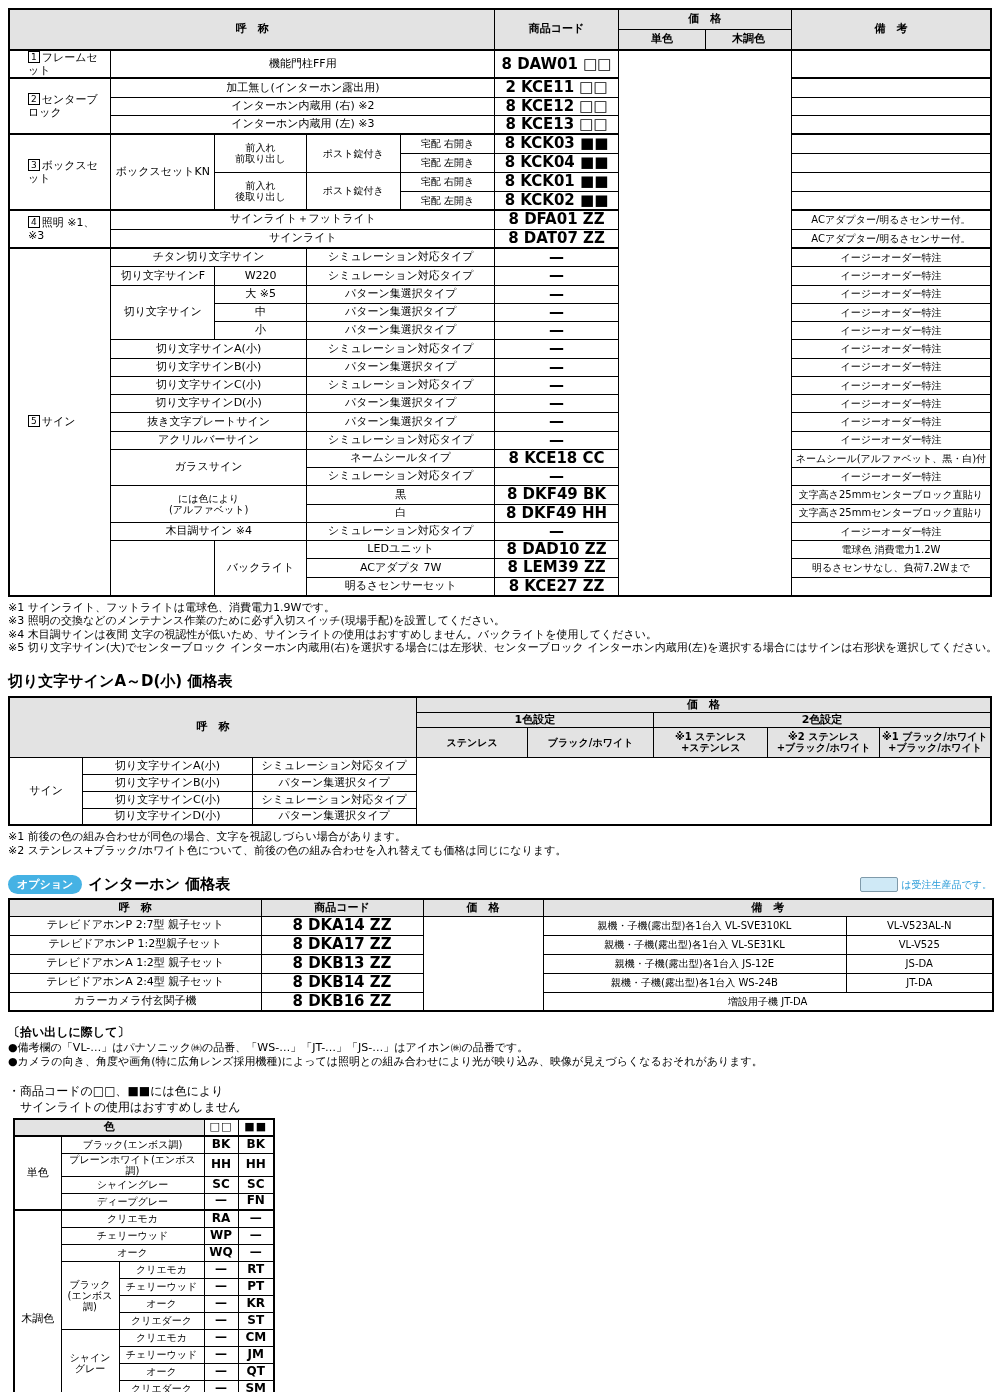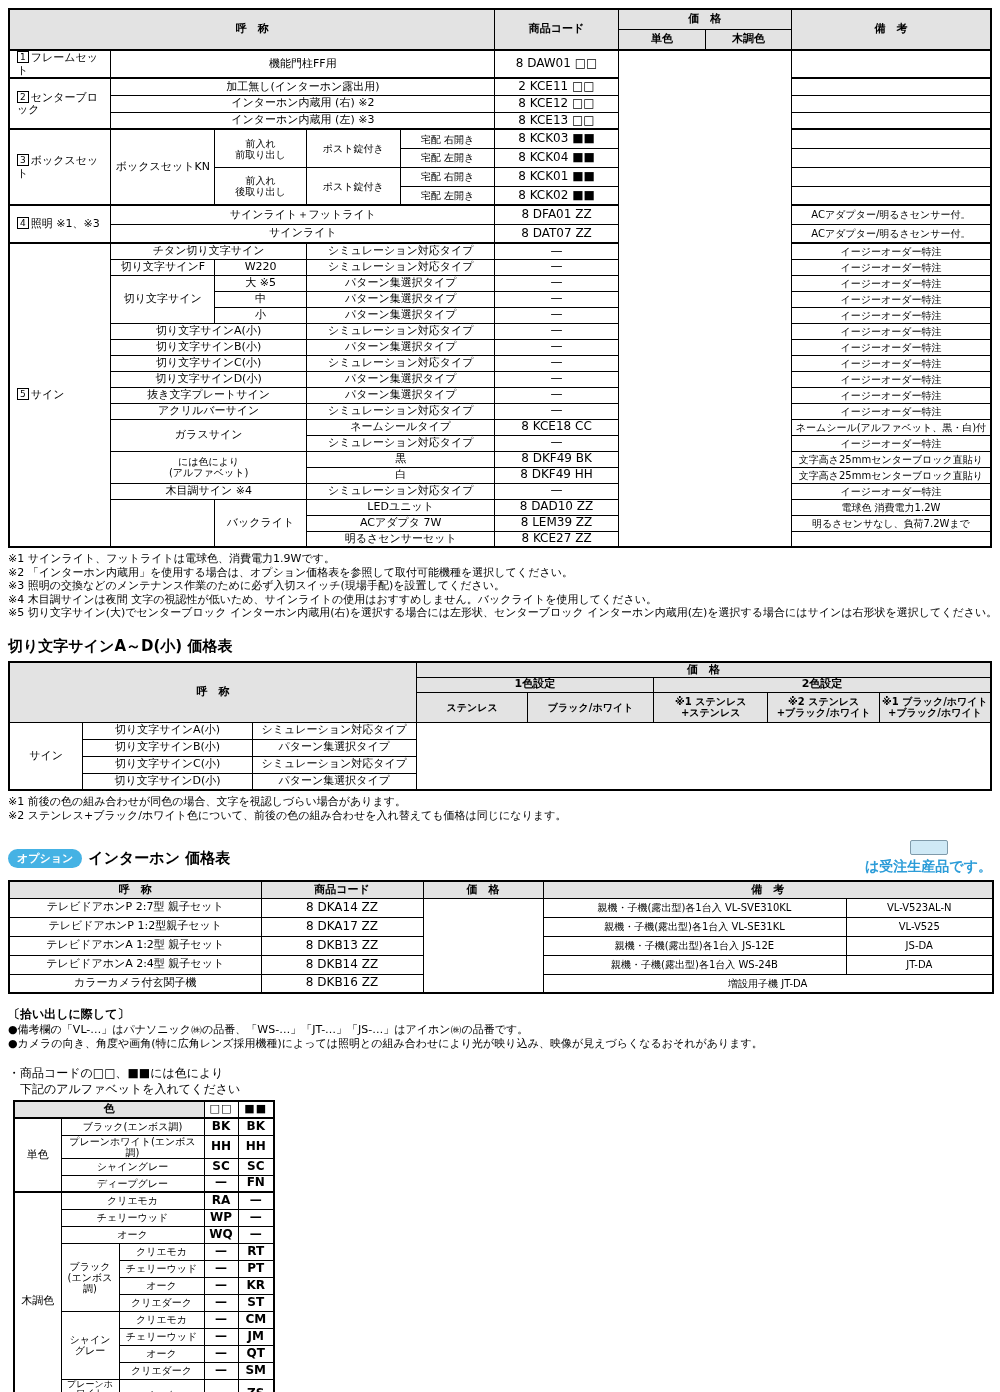--- a/index.html
+++ b/index.html
@@ -3,37 +3,37 @@
 <meta charset="utf-8">
 <style>
   html,body{margin:0;padding:0;background:#fff;color:#000;}
   body{width:1000px;font-family:"DejaVu Sans","Liberation Sans",sans-serif;font-size:11px;}
   .page{padding:8px 8px 14px 8px;box-sizing:border-box;}
   table{border-collapse:collapse;table-layout:fixed;}
   td{border:1px solid #000;padding:0 2px;text-align:center;vertical-align:middle;
      font-size:11px;line-height:1.15;overflow:hidden;}
   .tbl{border:2px solid #000;}
   .hd td{background:#e3e3e3;font-weight:bold;}
-  .code{font-weight:normal;font-size:12px;white-space:nowrap;}
+  .code{font-weight:bold;font-size:15px;white-space:nowrap;}
   .blank{background:#fff;}
-  .left{text-align:left;padding-left:7px;}
+  .left{text-align:left;padding-left:18px;}
   .rk{font-size:10px;white-space:nowrap;}
   .gt td{border-top:2px solid #000;}
   tr.h17{height:17px;}tr.h19{height:19px;}tr.h16{height:16px;}tr.h20{height:20px;}tr.h21{height:21px;}
   tr.h15{height:15px;}tr.h30{height:30px;}tr.h26{height:26px;}
   .nb{display:inline-block;border:1px solid #000;font-size:9px;line-height:10px;padding:0 2px;
       margin-right:2px;vertical-align:1px;font-weight:normal;}
   .notes{margin-top:4px;line-height:1.22;font-size:11px;}
   .notes div{white-space:nowrap;}
   .sec-title{font-size:15px;font-weight:bold;margin-top:18px;}
   .head-row{display:flex;justify-content:space-between;align-items:center;margin-top:18px;}
   .head-left{display:flex;align-items:center;gap:6px;}
   .badge{display:inline-block;background:#45b2e4;color:#fff;font-weight:bold;font-size:11px;
          padding:2px 9px;border-radius:10px;}
-  .legend{display:flex;align-items:center;gap:3px;color:#2b9cd8;font-size:14px;font-weight:bold;flex-direction:column;}
+  .legend{display:flex;align-items:center;gap:3px;color:#2b9cd8;font-size:10px;font-weight:normal;}
   .swatch{width:36px;height:13px;background:#cfe9f6;border:1px solid #7f9aaa;border-radius:2px;}
   .pickup{font-weight:bold;font-size:12px;margin-top:12px;}
   .bullets{line-height:1.25;font-size:11px;}
   .ccode-note{margin-top:14px;font-size:12px;line-height:1.35;}
   .letter{font-weight:bold;font-size:12px;}
   .sqh{font-size:11px;letter-spacing:1px;background:#fff !important;}
   .small2{font-size:10px;line-height:1.1;}
   .nowrap{white-space:nowrap;}
 </style>
 </head>
@@ -250,21 +250,20 @@
   <tr class="h16">
     <td colspan="2">明るさセンサーセット</td>
     <td class="code">8 KCE27 ZZ</td>
     <td class="rk"></td>
   </tr>
 </tbody>
     </table>
 
 <div class="notes">
   <div>※1 サインライト、フットライトは電球色、消費電力1.9Wです。</div>
-  <div>※2 「インターホン内蔵用」を使用する場合は、オプション価格表を参照して取付可能機種を選択してください。</div>
   <div>※3 照明の交換などのメンテナンス作業のために必ず入切スイッチ(現場手配)を設置してください。</div>
   <div>※4 木目調サインは夜間 文字の視認性が低いため、サインライトの使用はおすすめしません。バックライトを使用してください。</div>
   <div>※5 切り文字サイン(大)でセンターブロック インターホン内蔵用(右)を選択する場合には左形状、センターブロック インターホン内蔵用(左)を選択する場合にはサインは右形状を選択してください。</div>
 </div>
 
 <div class="sec-title">切り文字サインA～D(小) 価格表</div>
 
 <table class="tbl" style="width:984px;margin-top:5px">
   <colgroup>
         <col style="width:73px">
@@ -387,21 +386,21 @@
     </table>
 
 <div class="pickup">〔拾い出しに際して〕</div>
 <div class="bullets">
   <div>●備考欄の「VL-…」はパナソニック㈱の品番、「WS-…」「JT-…」「JS-…」はアイホン㈱の品番です。</div>
   <div>●カメラの向き、角度や画角(特に広角レンズ採用機種)によっては照明との組み合わせにより光が映り込み、映像が見えづらくなるおそれがあります。</div>
 </div>
 
 <div class="ccode-note">
   <div>・商品コードの□□、■■には色により</div>
-  <div style="padding-left:12px">下記のアルファベットを入れてください</div>
+  <div style="padding-left:12px">サインライトの使用はおすすめしません</div>
 </div>
 
 <table class="tbl" style="width:260px;margin-top:3px;margin-left:5px">
   <colgroup>
         <col style="width:47px">
         <col style="width:58px">
         <col style="width:85px">
         <col style="width:34px">
         <col style="width:36px">
   </colgroup>

